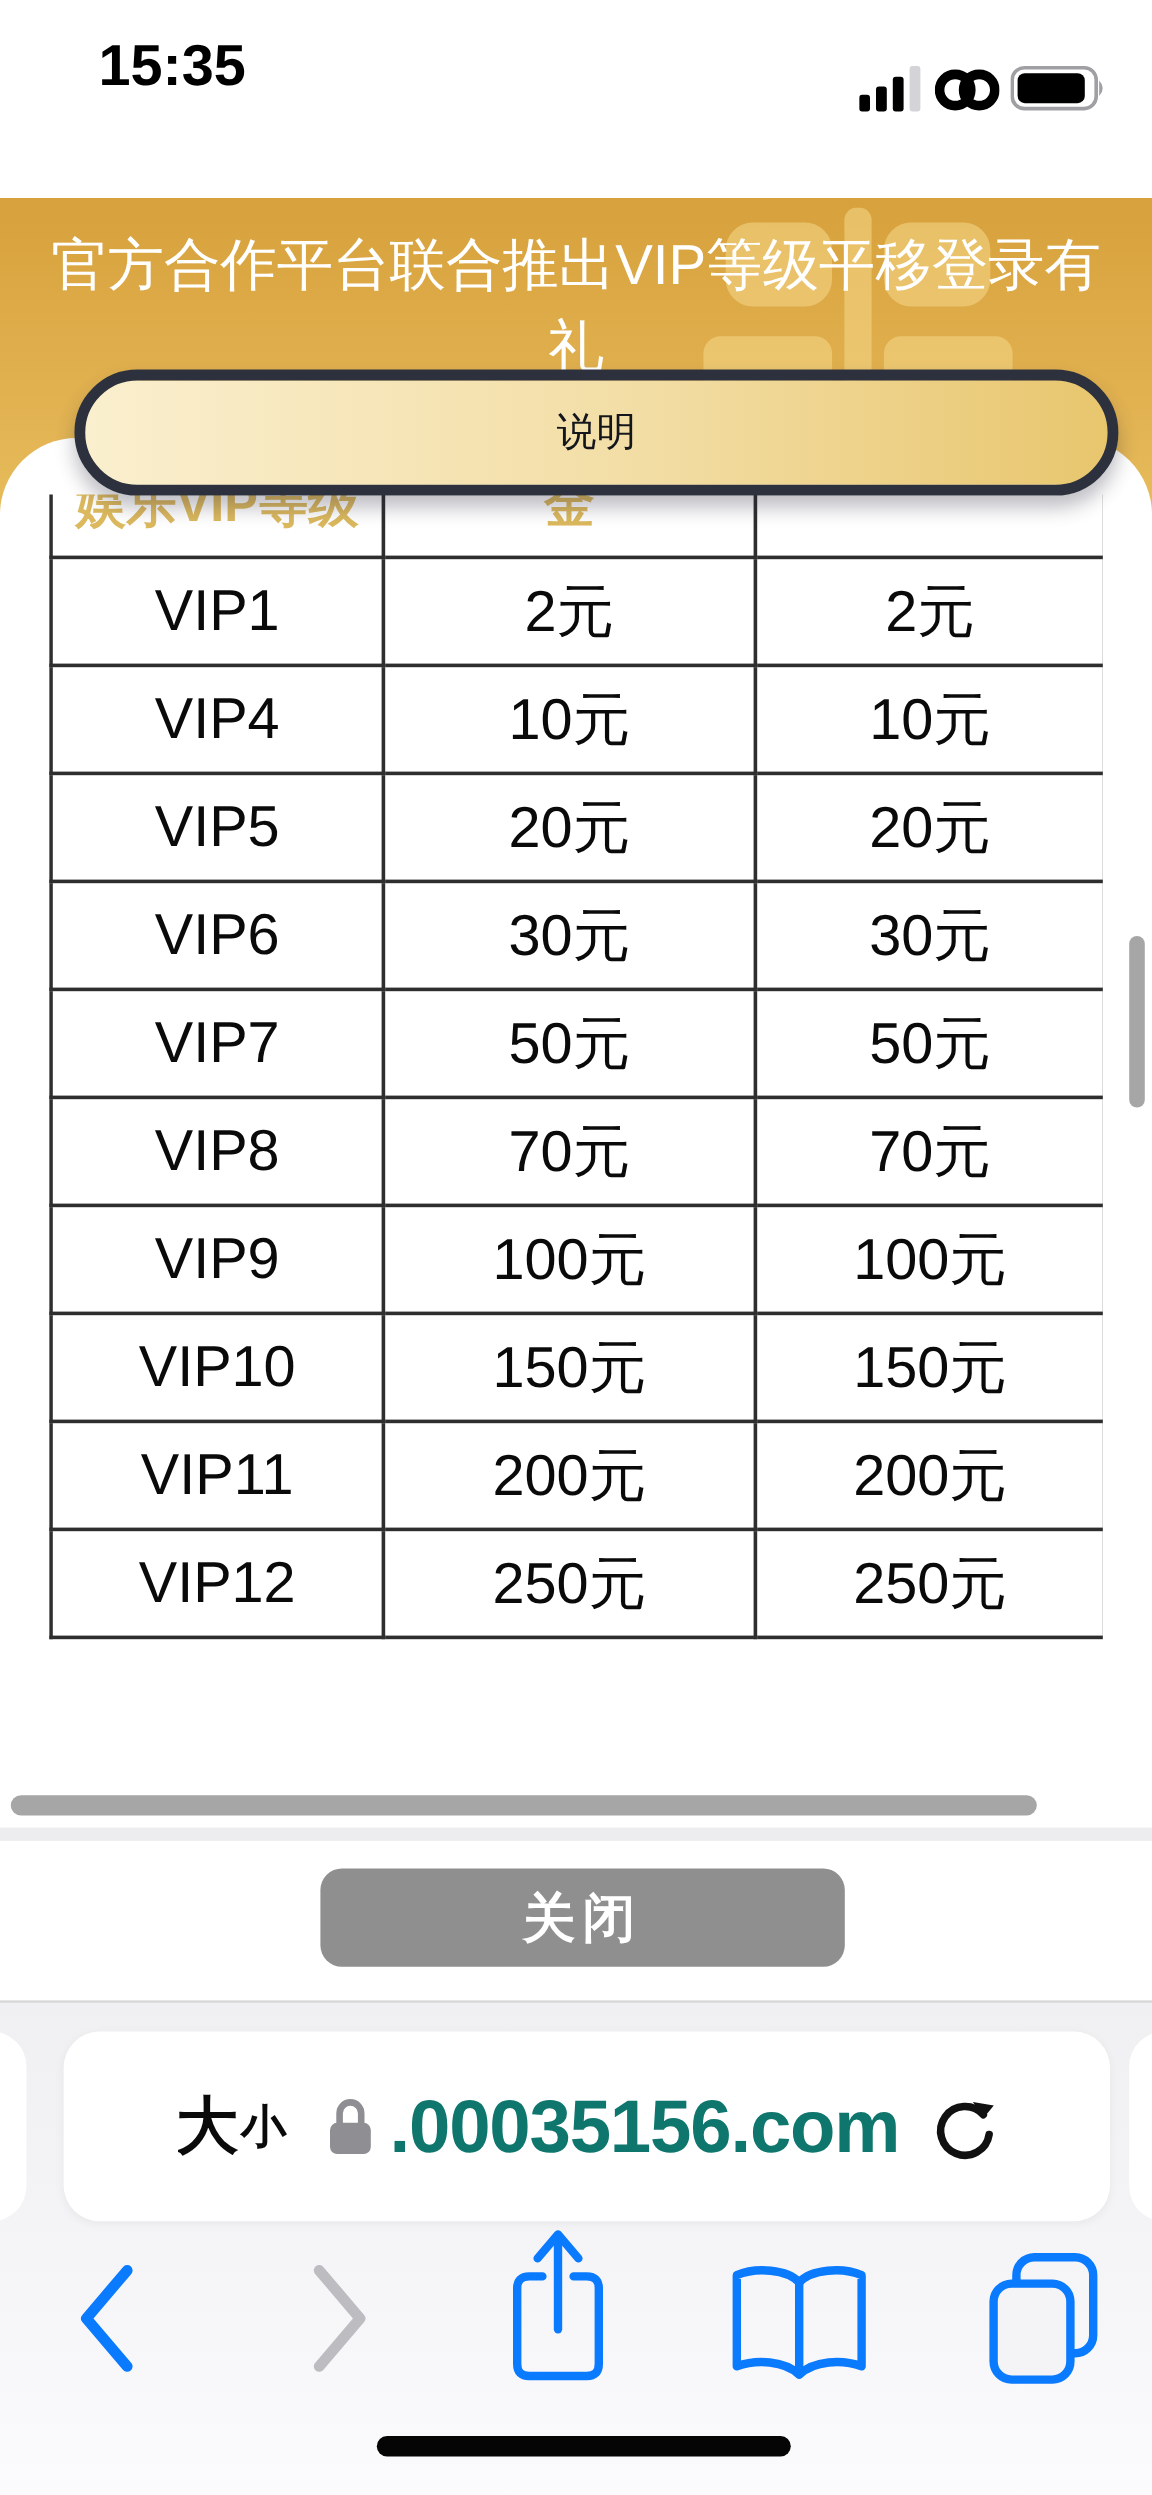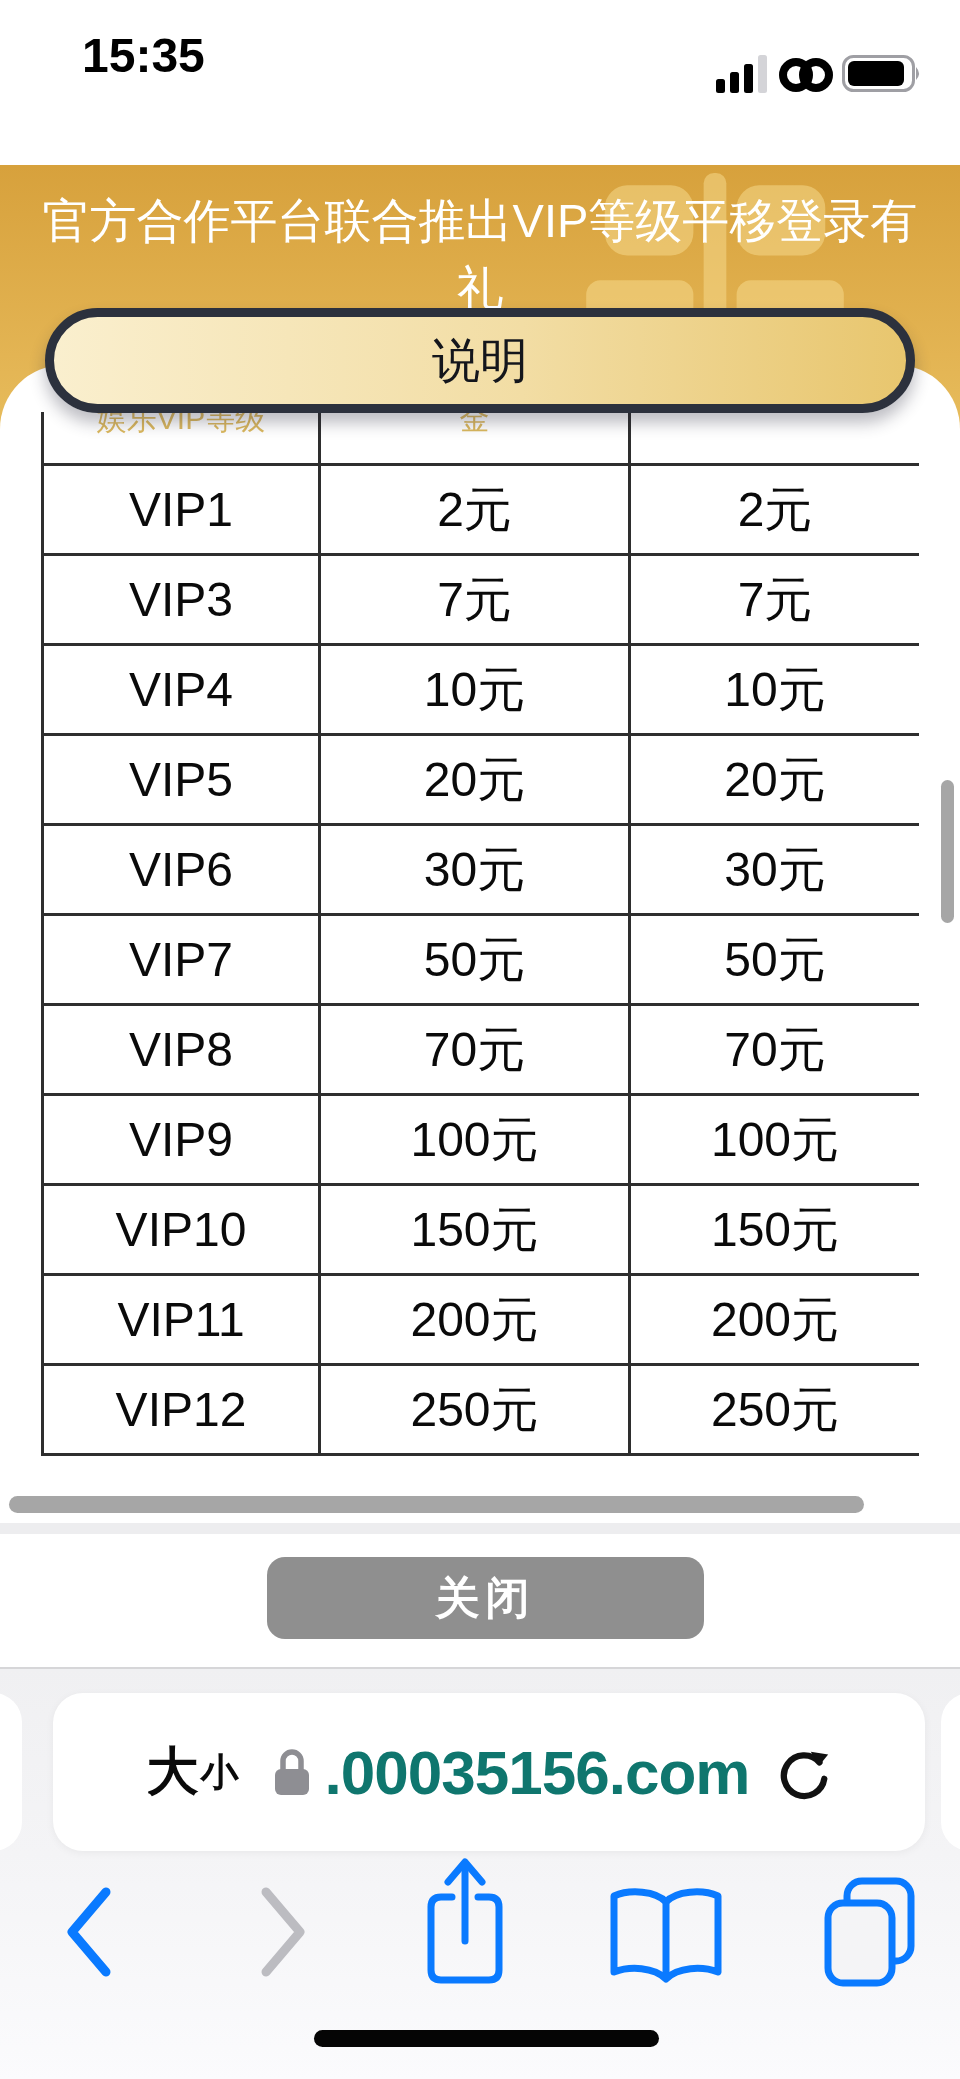--- a/index.html
+++ b/index.html
@@ -22,34 +22,34 @@
     background:linear-gradient(180deg,#d7a13c 0%,#e3b453 55%,#ebc565 100%);margin-top:40px;}
   .gift-mark{position:absolute;left:515px;top:8px;opacity:.55;}
   .banner-title{position:absolute;left:40px;top:22px;width:880px;
     color:#ffffff;font-size:47px;line-height:67px;text-align:center;font-weight:500;}
 
   
   .panel{left:0;top:365px;width:960px;height:1303px;background:#ffffff;
     border-radius:64px 64px 0 0;}
 
   
-  .explain-btn{left:45px;top:308px;width:870px;height:105px;box-sizing:border-box;
+  .explain-btn{left:62px;top:308px;width:870px;height:105px;box-sizing:border-box;
     border:9px solid #2c313d;border-radius:56px;
     background:linear-gradient(90deg,#faefce 0%,#f2dda4 55%,#e8c66e 100%);
     box-shadow:0 10px 16px rgba(35,38,55,.30);
     display:flex;align-items:center;justify-content:center;
-    font-size:48px;color:#14161c;cursor:pointer;}
+    font-size:33px;color:#14161c;cursor:pointer;}
 
   
   .table-viewport{left:41px;top:412px;width:878px;height:1108px;overflow:hidden;}
   table.vip{position:absolute;left:0;top:-39px;width:878px;border-collapse:collapse;table-layout:fixed;
     background:#fff;}
   table.vip th,table.vip td{border:3px solid #2e2e2e;height:87px;padding:0;
     text-align:center;vertical-align:middle;overflow:hidden;white-space:nowrap;}
-  table.vip th{color:#dcb95e;font-size:30px;font-weight:400;}
+  table.vip th{color:#dcb95e;font-size:42px;font-weight:700;}
   table.vip td{color:#0a0a0a;font-size:48px;}
 
   .vscroll{left:941px;top:780px;width:13px;height:143px;border-radius:7px;background:#a6a6a6;}
   .hscroll{left:9px;top:1496px;width:855px;height:17px;border-radius:9px;background:#a6a6a6;}
 
   .content-divider{left:0;top:1523px;width:960px;height:11px;background:#ededef;}
 
   
   .close-btn{left:267px;top:1557px;width:437px;height:82px;background:#8f8f8f;
     border-radius:18px;color:#ffffff;font-size:44px;letter-spacing:6px;
@@ -124,25 +124,20 @@
           <th>娱乐VIP等级</th>
           <th>金</th>
           <th></th>
         </tr>
       </thead>
       <tbody>
           <tr>
             <td>VIP1</td>
             <td>2元</td>
             <td>2元</td>
-          </tr>
-          <tr>
-            <td>VIP3</td>
-            <td>7元</td>
-            <td>7元</td>
           </tr>
           <tr>
             <td>VIP4</td>
             <td>10元</td>
             <td>10元</td>
           </tr>
           <tr>
             <td>VIP5</td>
             <td>20元</td>
             <td>20元</td>

